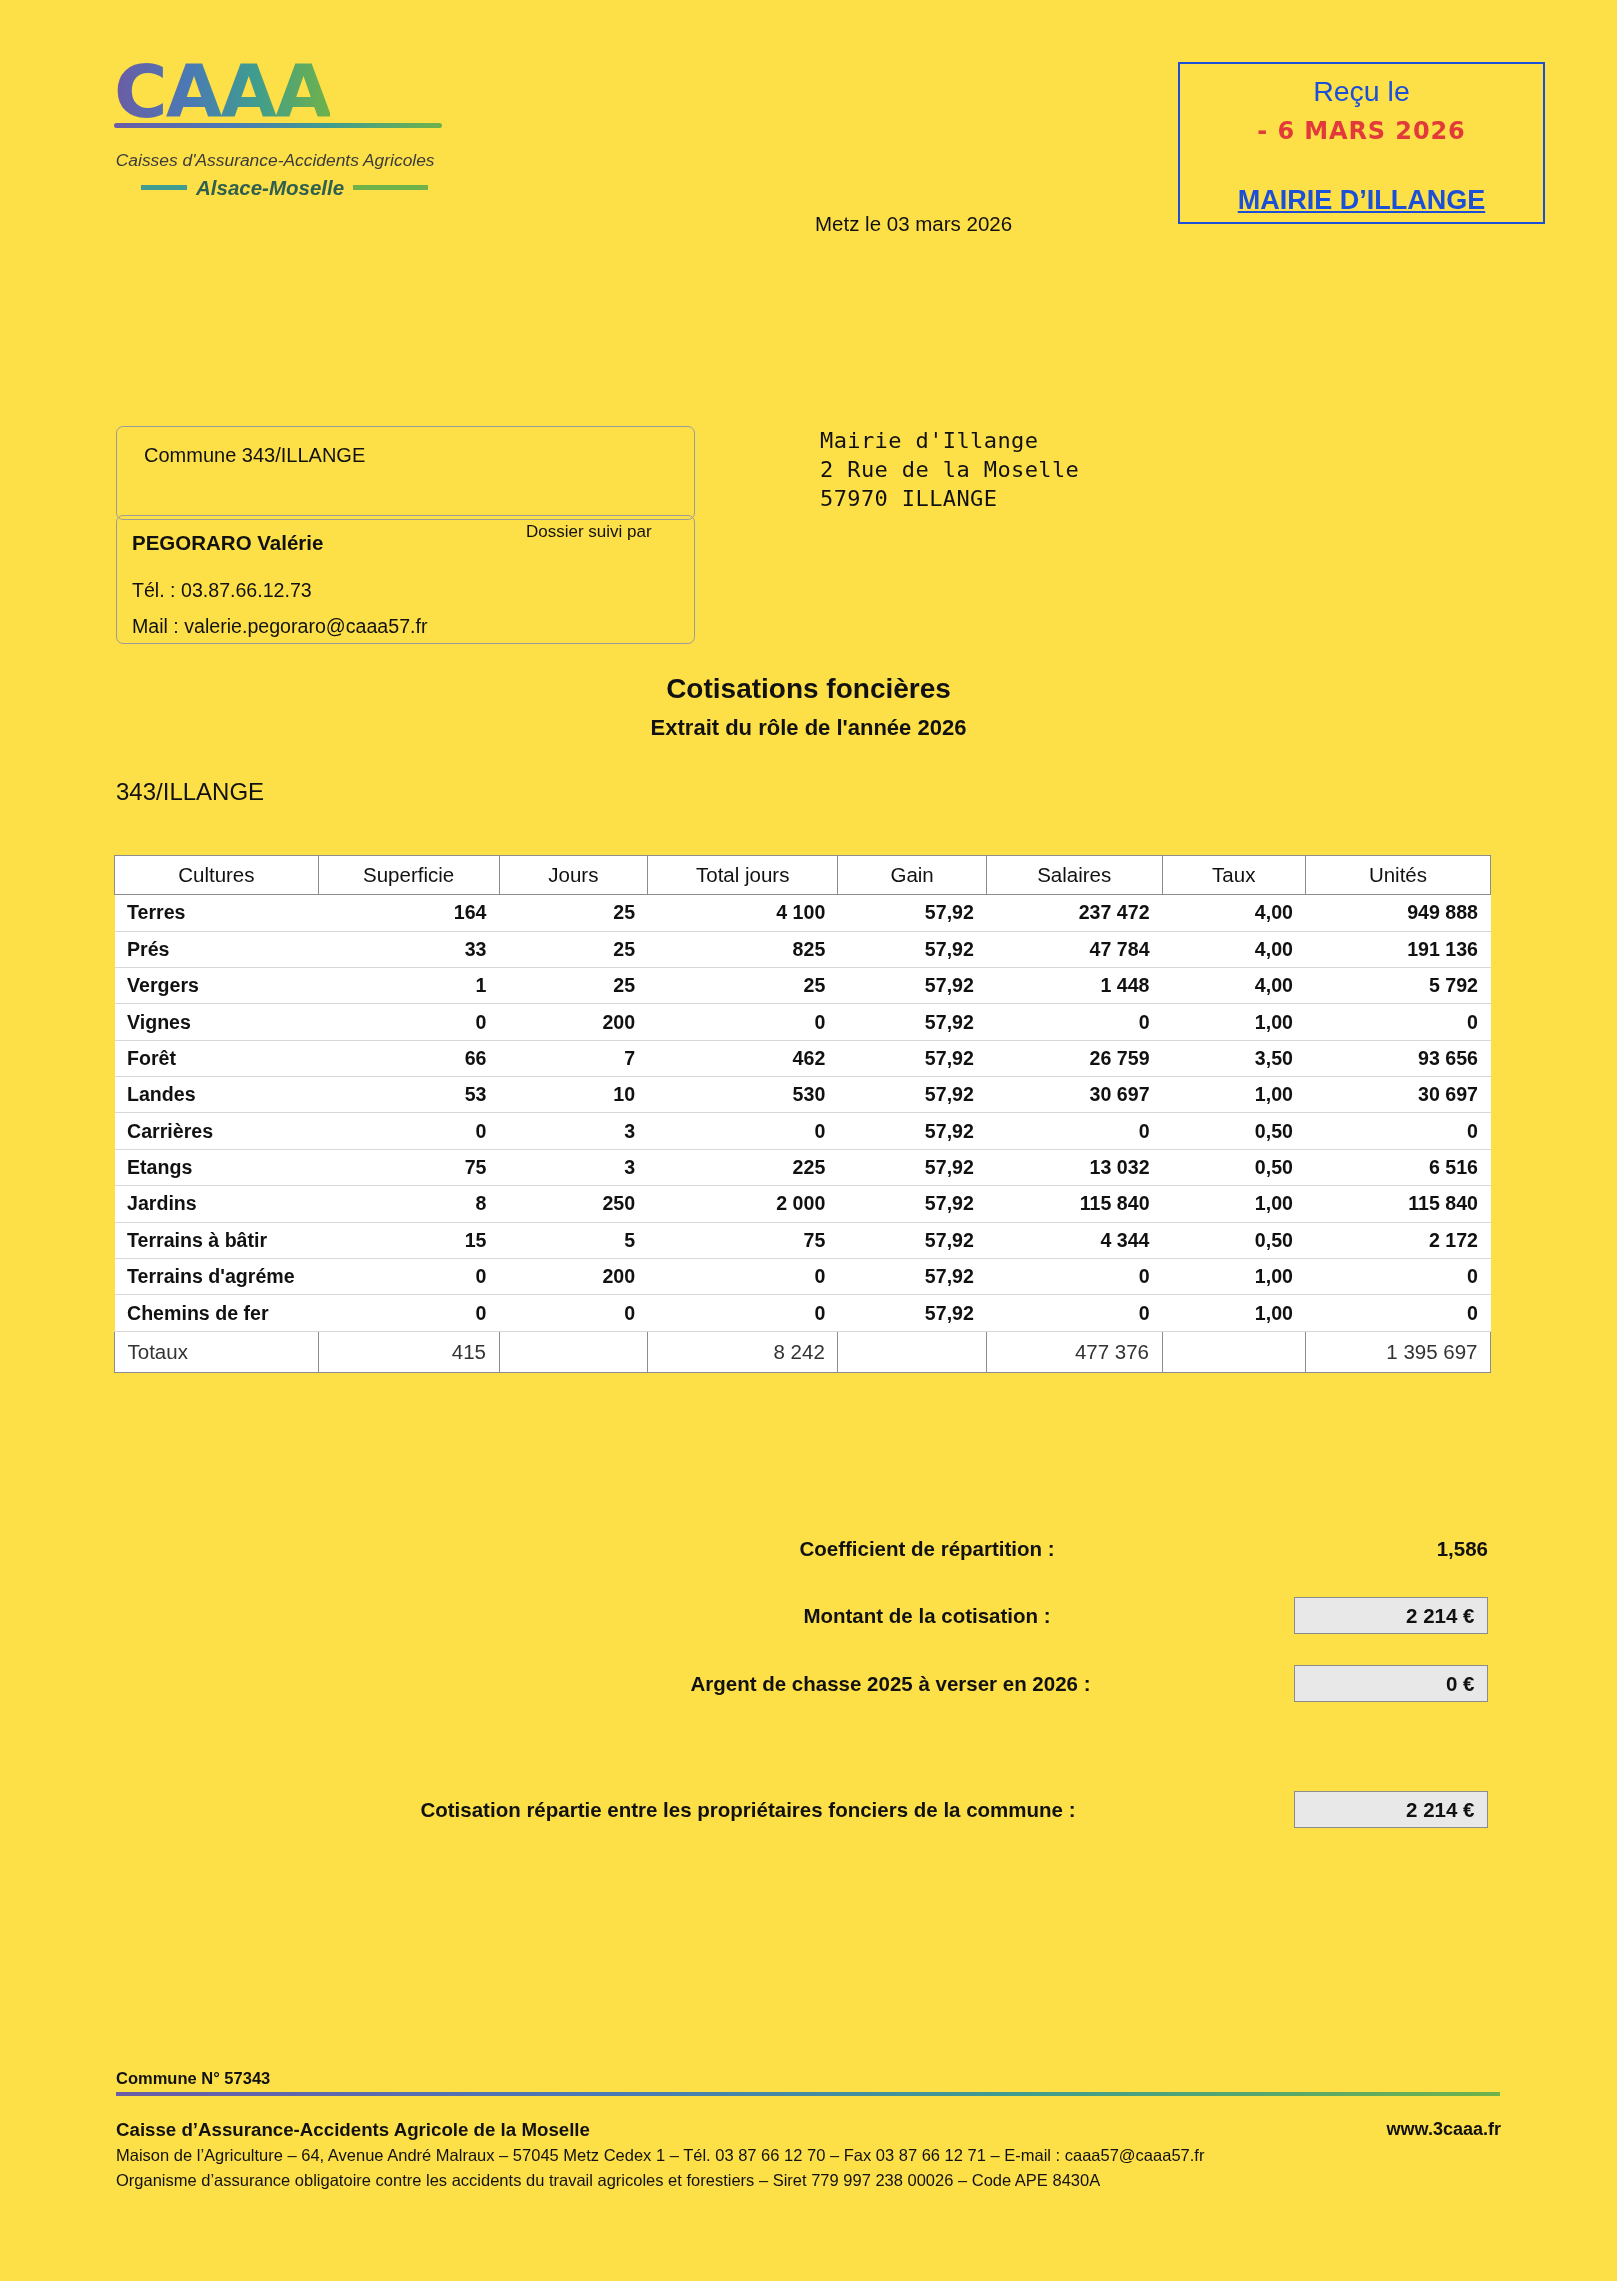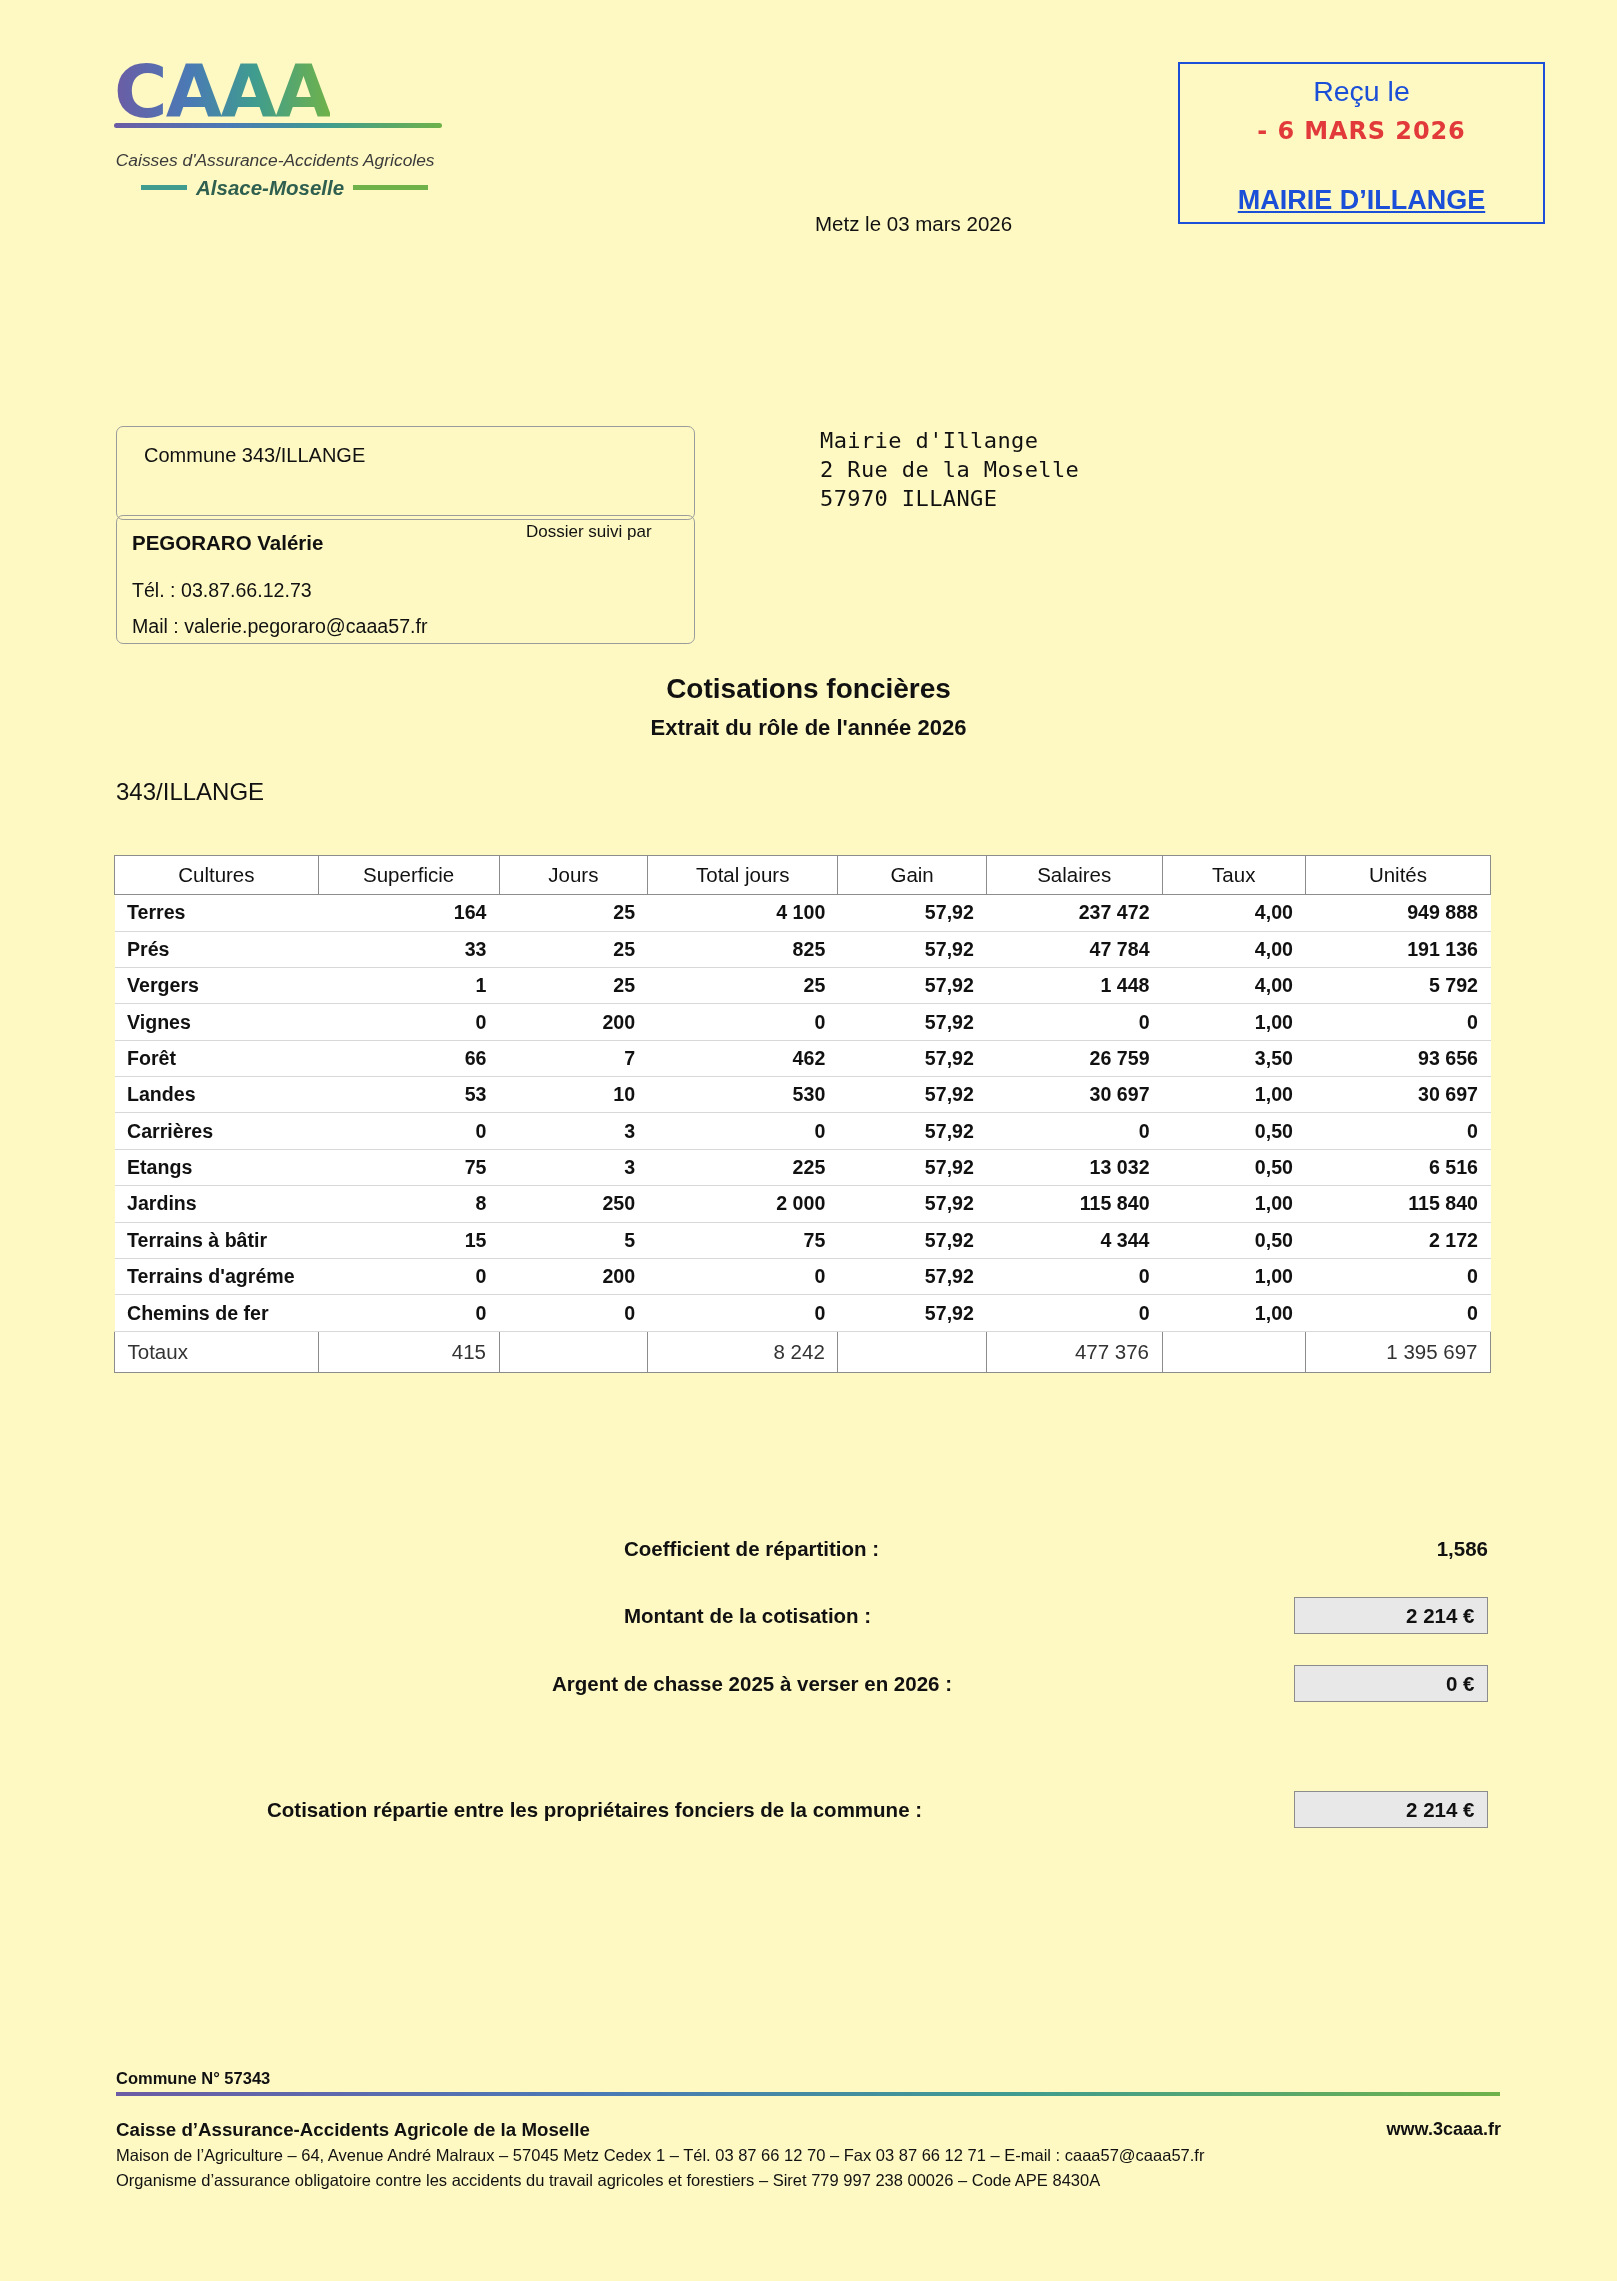--- a/index.html
+++ b/index.html
@@ -11,21 +11,21 @@
     width: 1617px;
     height: 2281px;
     position: relative;
     font-family: "Liberation Sans", sans-serif;
     color: #1a1a1a;
     overflow: hidden;
   }
   .page {
     position: absolute;
     inset: 0;
-    background: #fef9c3;
+    background: #fde047;
   }
 
   
   .logo-block {
     position: absolute;
     left: 114px;
     top: 55px;
     width: 383px;
   }
   .logo-caaa {
@@ -285,21 +285,21 @@
   col.c5 { width: 169px; }
   col.c6 { width: 138px; }
   col.c7 { width: 178px; }
 
   
   .sum-row {
     position: absolute;
     font-size: 20.5px;
     font-weight: bold;
     color: #111;
-    text-align: left;
+    text-align: center;
   }
   .coef-label { left: 624px; top: 1537px; width: 606px; }
   .coef-value { left: 1283px; top: 1537px; width: 205px; text-align: right; }
 
   .mont-label { left: 624px; top: 1604px; width: 606px; }
   .chasse-label { left: 552px; top: 1672px; width: 677px; }
   .repartie-label { left: 267px; top: 1798px; width: 962px; }
 
   .val-box {
     position: absolute;

